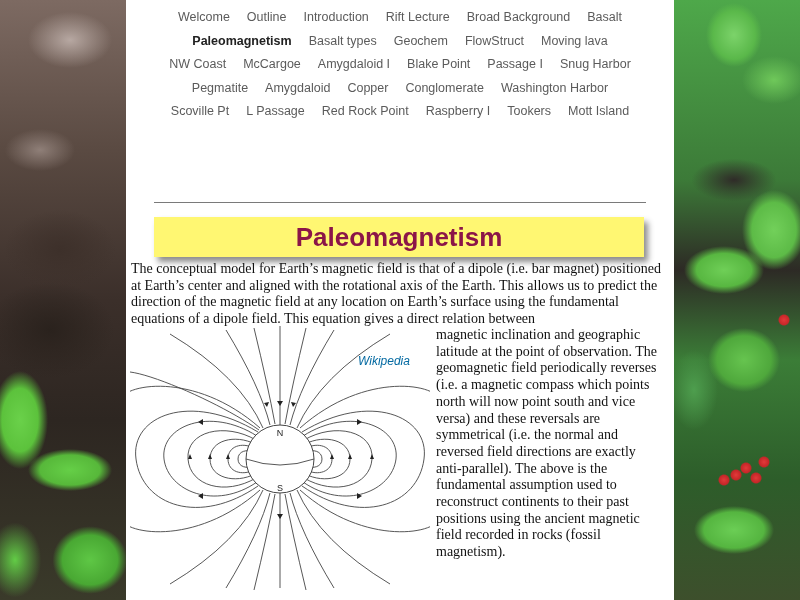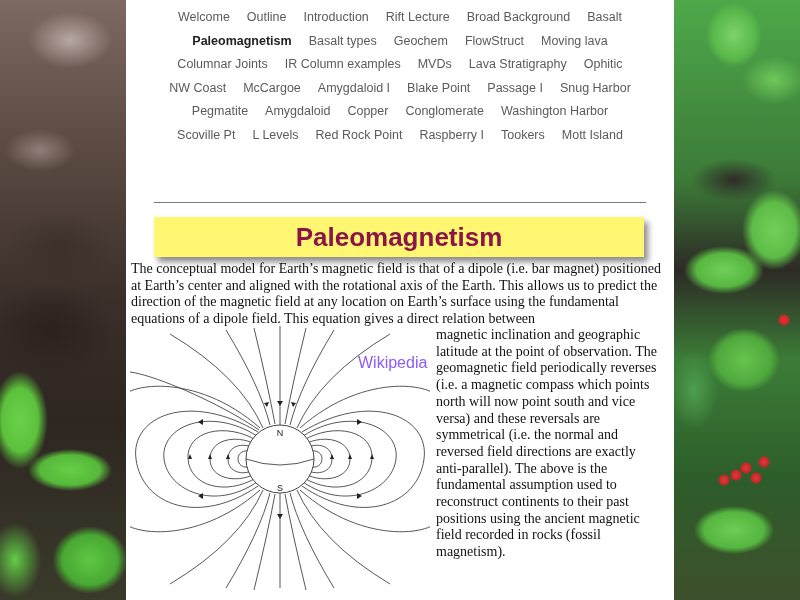--- a/index.html
+++ b/index.html
@@ -81,37 +81,36 @@
       position: absolute; left: 5px; top: 261px; width: 540px;
     }
     .para-right {
       position: absolute; left: 310px; top: 327px; width: 226px;
     }
     .figure {
       position: absolute; left: 4px; top: 326px; width: 300px; height: 268px;
     }
     .fig-credit {
       position: absolute; left: 228px; top: 28px;
-      font-size: 16px; color: #8b5cf6; font-family: "Liberation Sans", sans-serif;
+      font-size: 12px; color: #0369a1; font-family: "Liberation Sans", sans-serif; font-style: italic;
     }
   </style>
 </head>
 <body>
 
 <div class="side-left"></div>
 <div class="side-right"></div>
 
 <div class="content">
   <nav class="nav" id="nav">
       <div class="nav-row"><a>Welcome</a><a>Outline</a><a>Introduction</a><a>Rift Lecture</a><a>Broad Background</a><a>Basalt</a></div>
       <div class="nav-row"><a class="active">Paleomagnetism</a><a>Basalt types</a><a>Geochem</a><a>FlowStruct</a><a>Moving lava</a></div>
-      <div class="nav-row"><a>Columnar Joints</a><a>IR Column examples</a><a>MVDs</a><a>Lava Stratigraphy</a><a>Ophitic</a></div>
       <div class="nav-row"><a>NW Coast</a><a>McCargoe</a><a>Amygdaloid I</a><a>Blake Point</a><a>Passage I</a><a>Snug Harbor</a></div>
       <div class="nav-row"><a>Pegmatite</a><a>Amygdaloid</a><a>Copper</a><a>Conglomerate</a><a>Washington Harbor</a></div>
-      <div class="nav-row"><a>Scoville Pt</a><a>L Levels</a><a>Red Rock Point</a><a>Raspberry I</a><a>Tookers</a><a>Mott Island</a></div>
+      <div class="nav-row"><a>Scoville Pt</a><a>L Passage</a><a>Red Rock Point</a><a>Raspberry I</a><a>Tookers</a><a>Mott Island</a></div>
     </nav>
 
   <div class="rule"></div>
 
   <div class="title-box">
     <h1>Paleomagnetism</h1>
   </div>
 
   <p class="body-text para-top" style="margin:0;">The conceptual model for Earth’s magnetic field is that of a dipole (i.e. bar magnet) positioned at Earth’s center and aligned with the rotational axis of the Earth. This allows us to predict the direction of the magnetic field at any location on Earth’s surface using the fundamental equations of a dipole field. This equation gives a direct relation between</p>
 

